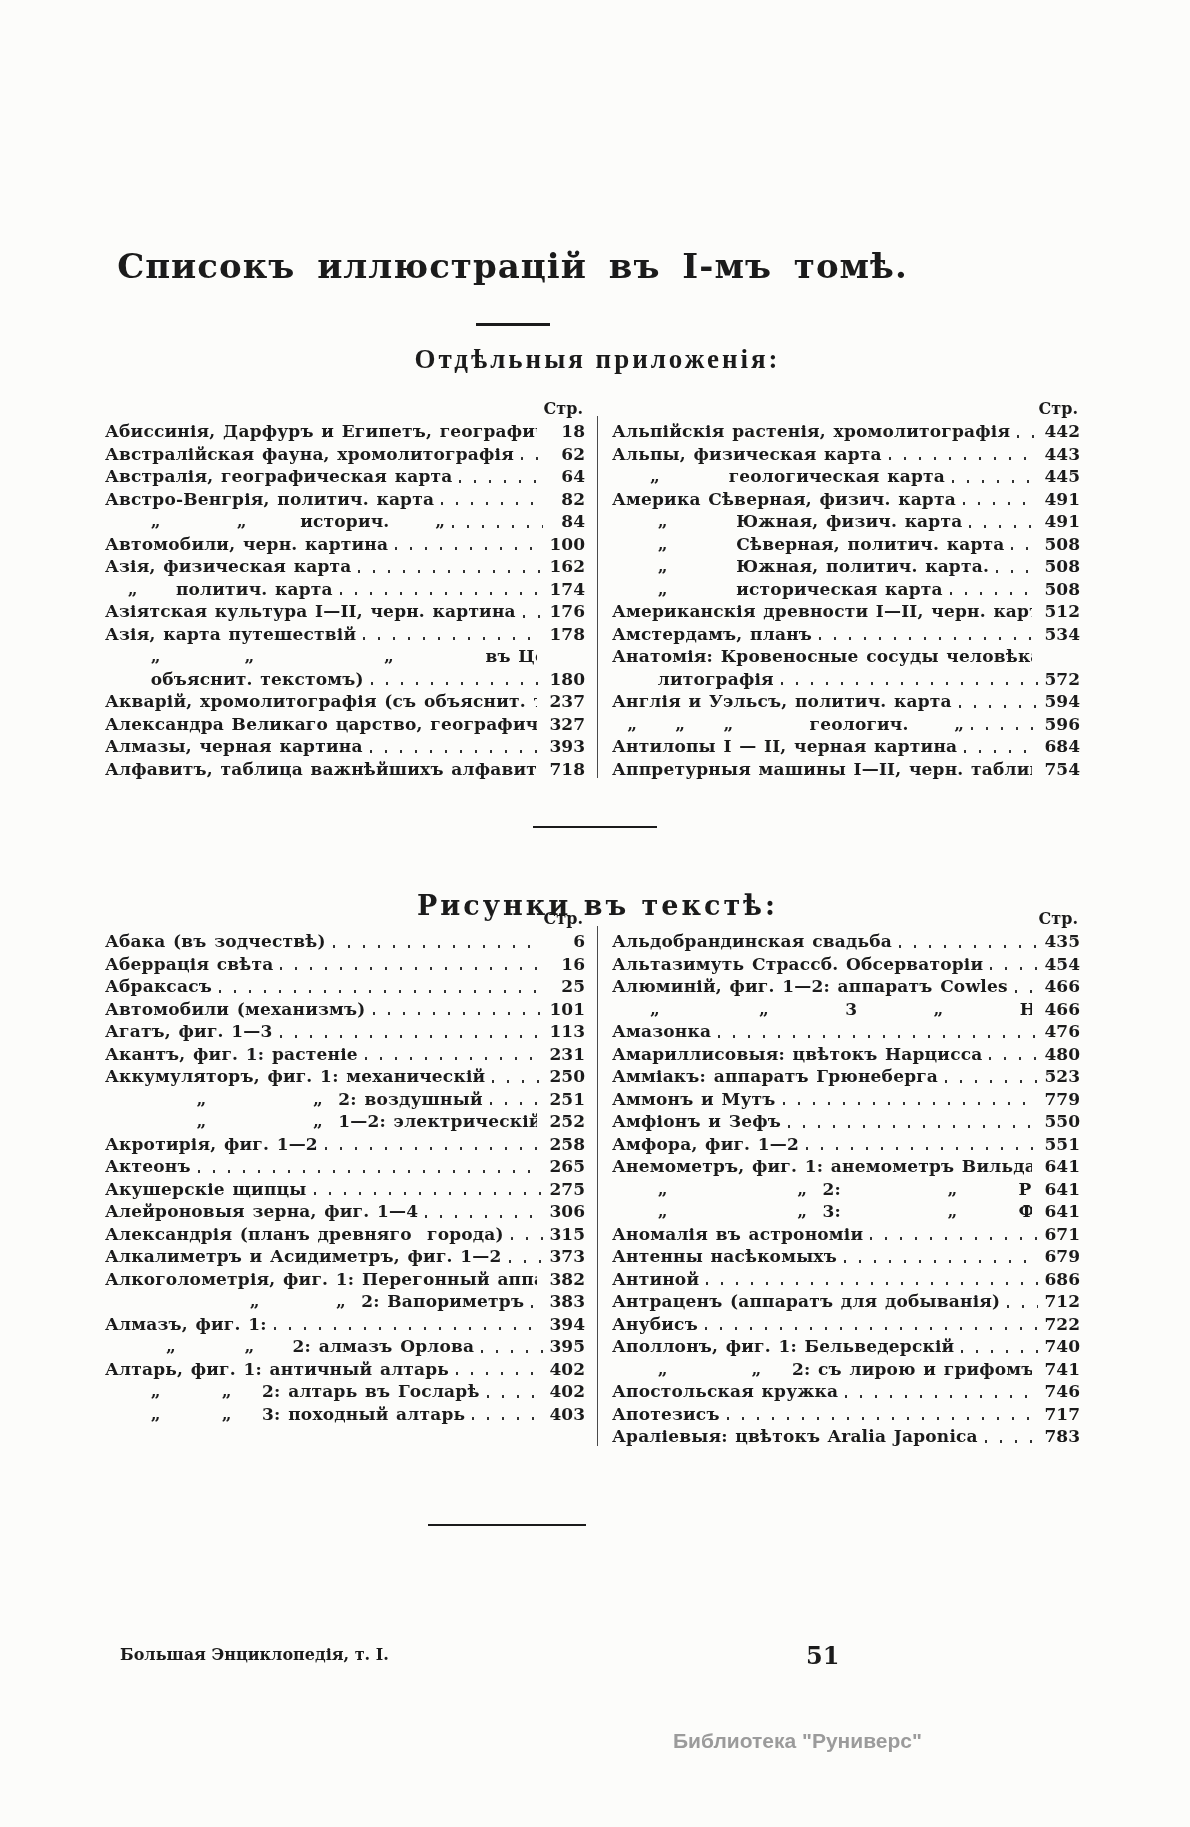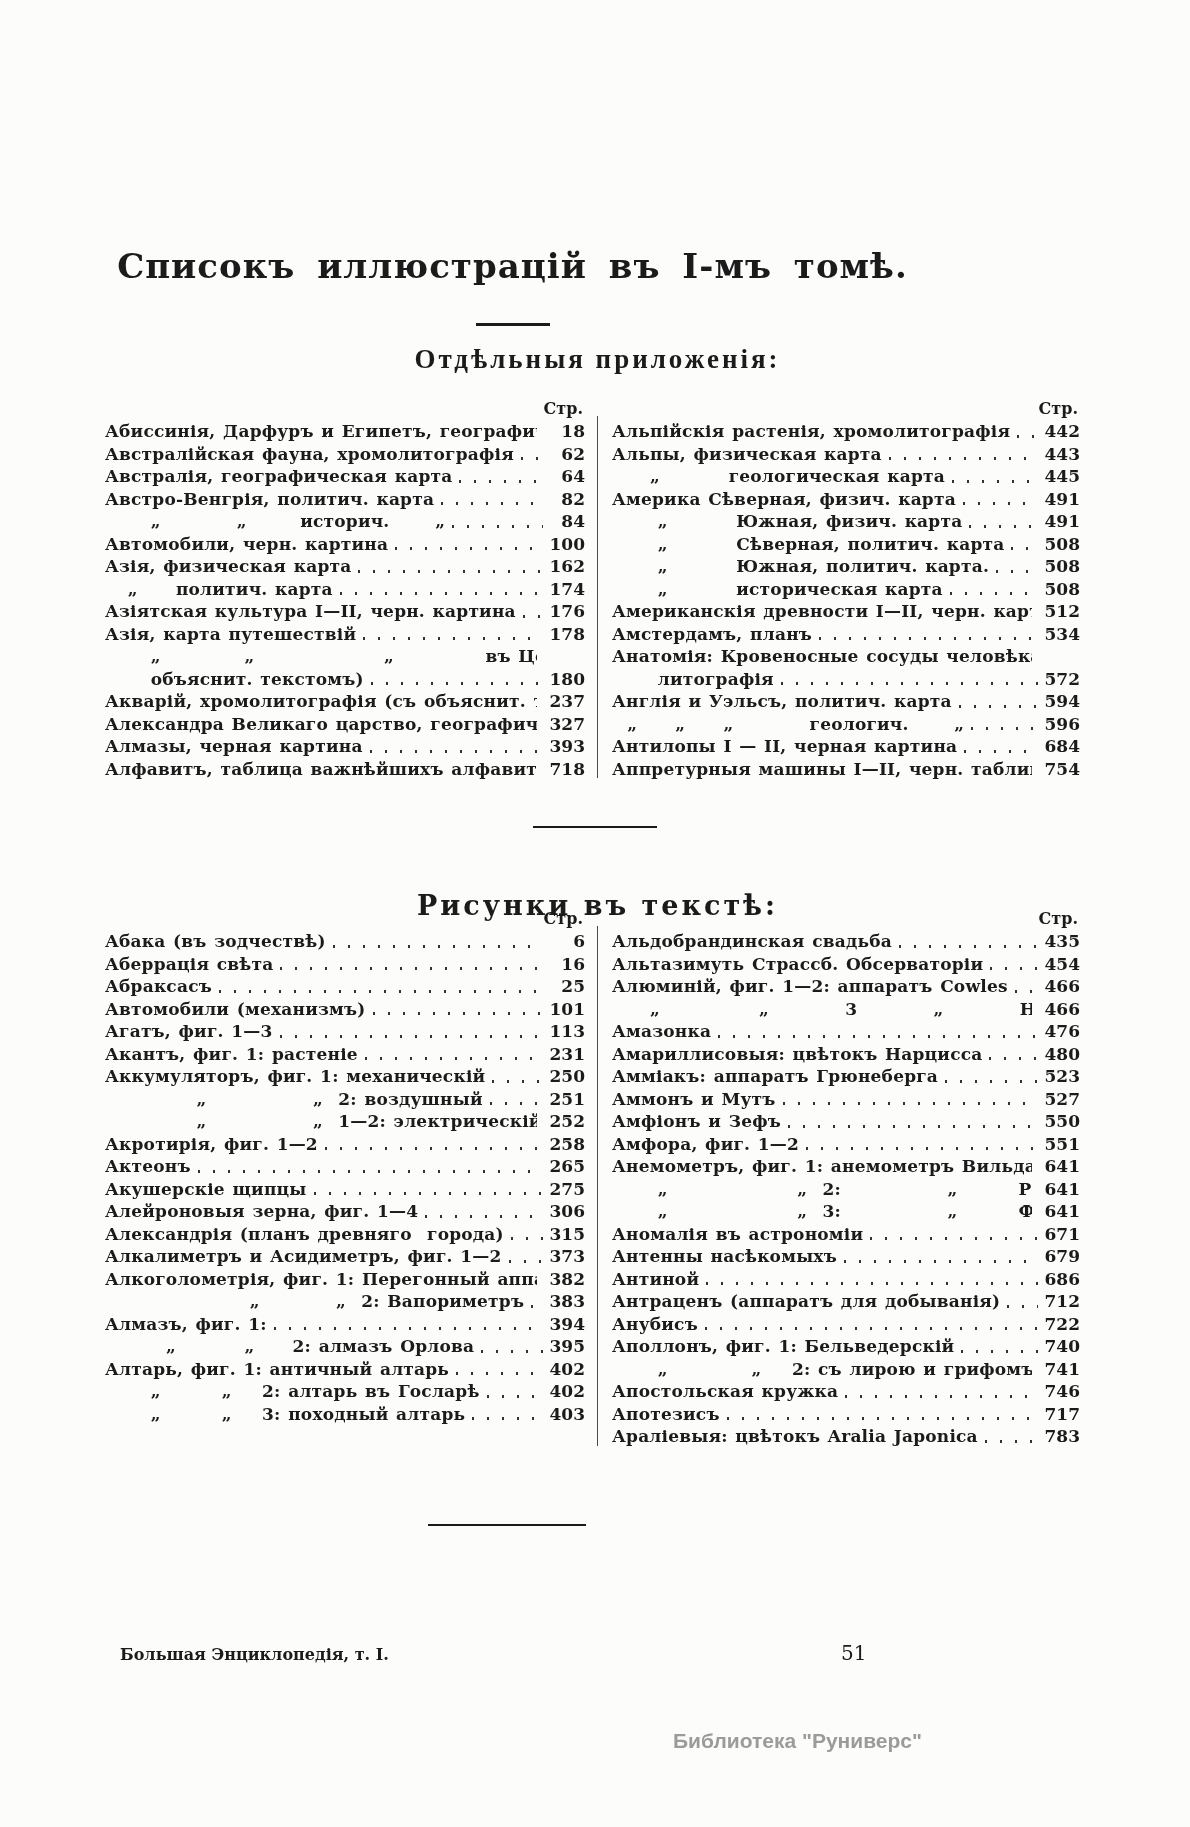--- a/index.html
+++ b/index.html
@@ -48,21 +48,21 @@
     background-position:left bottom;
   }
   .row .p{flex:0 0 auto;min-width:36px;text-align:right;}
   .divider{position:absolute;left:492px;width:1px;background:#4a4a4a;}
   .table-1 .divider{top:18px;height:362px;}
   .table-2 .divider{top:18px;height:520px;}
   .footer-left{
     position:absolute;top:1645px;left:120px;
     font-size:16px;font-weight:600;white-space:nowrap;
   }
-  .page-num{position:absolute;top:1641px;left:806px;font-size:20px;font-weight:400;margin-left:35px;}
+  .page-num{position:absolute;top:1641px;left:806px;font-size:24px;font-weight:700;}
   .watermark{
     position:absolute;top:1729px;right:268px;
     font-family:"Liberation Sans","DejaVu Sans",sans-serif;
     font-size:21px;font-weight:700;color:#9b9b9b;white-space:nowrap;
   }
 </style>
 </head>
 <body>
 
 <div class="page">
@@ -460,21 +460,21 @@
 
   <div class="row">
     <span class="t">Амміакъ: аппаратъ Грюнеберга</span>
     <span class="dots"></span>
     <span class="p">523</span>
   </div>
 
   <div class="row">
     <span class="t">Аммонъ и Мутъ</span>
     <span class="dots"></span>
-    <span class="p">527</span>
+    <span class="p">779</span>
   </div>
 
   <div class="row">
     <span class="t">Амфіонъ и Зефъ</span>
     <span class="dots"></span>
     <span class="p">550</span>
   </div>
 
   <div class="row">
     <span class="t">Амфора, фиг. 1—2</span>

